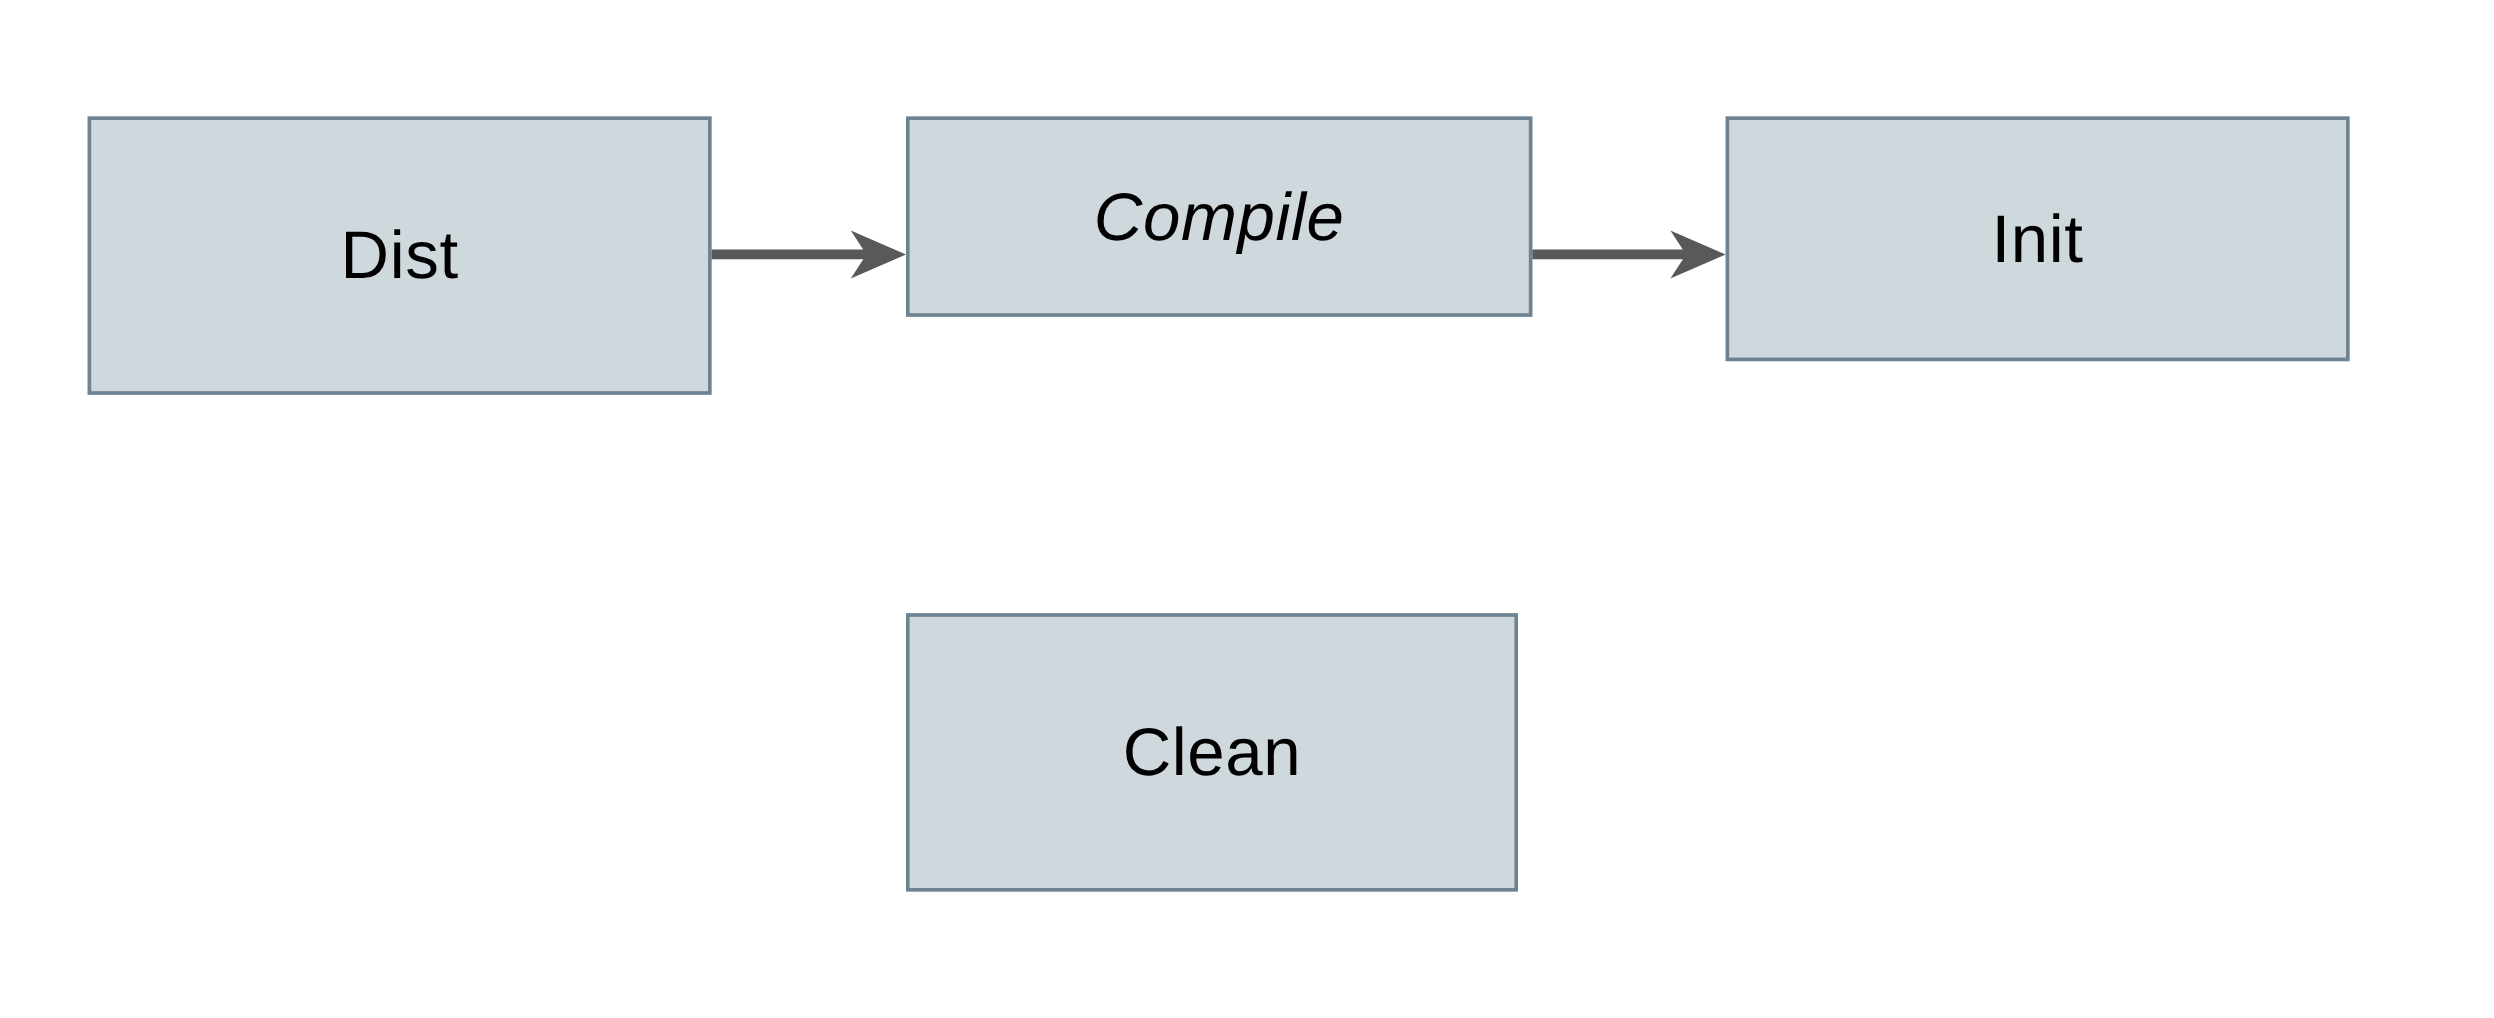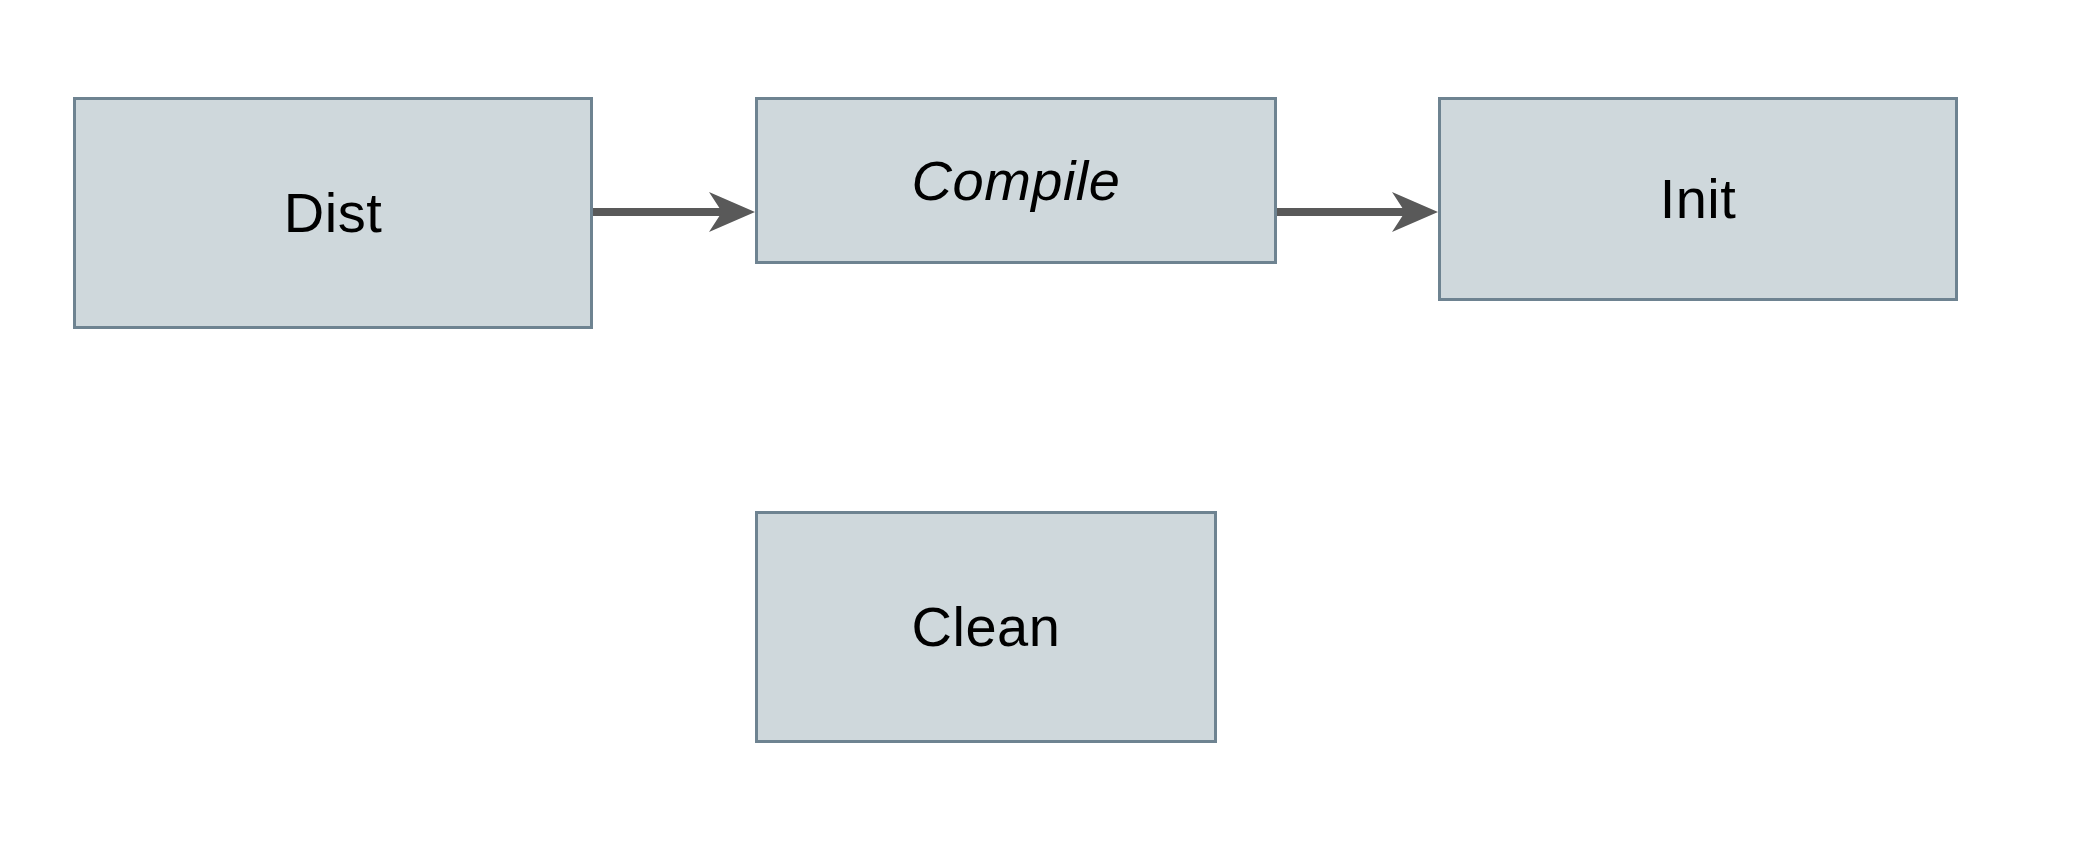--- a/index.html
+++ b/index.html
@@ -34,21 +34,21 @@
   .node-label {
     font-size: 56px;
     line-height: 1;
     color: var(--text);
     letter-spacing: 0.5px;
     user-select: none;
   }
   .node-dist    { left: 73px;   top: 97px;  width: 520px; height: 232px; }
   .node-compile { left: 755px;  top: 97px;  width: 522px; height: 167px; font-style: italic; }
   .node-init    { left: 1438px; top: 97px;  width: 520px; height: 204px; }
-  .node-clean   { left: 755px;  top: 511px; width: 462px; height: 232px; }
+  .node-clean   { left: 755px;  top: 511px; width: 510px; height: 232px; }
   .arrow {
     position: absolute;
     overflow: visible;
   }
   .arrow line { stroke: var(--arrow); stroke-width: 8; }
   .arrow polygon { fill: var(--arrow); }
   .arrow-dist-compile { left: 593px;  top: 184px; }
   .arrow-compile-init { left: 1277px; top: 184px; }
 </style>
 </head>

